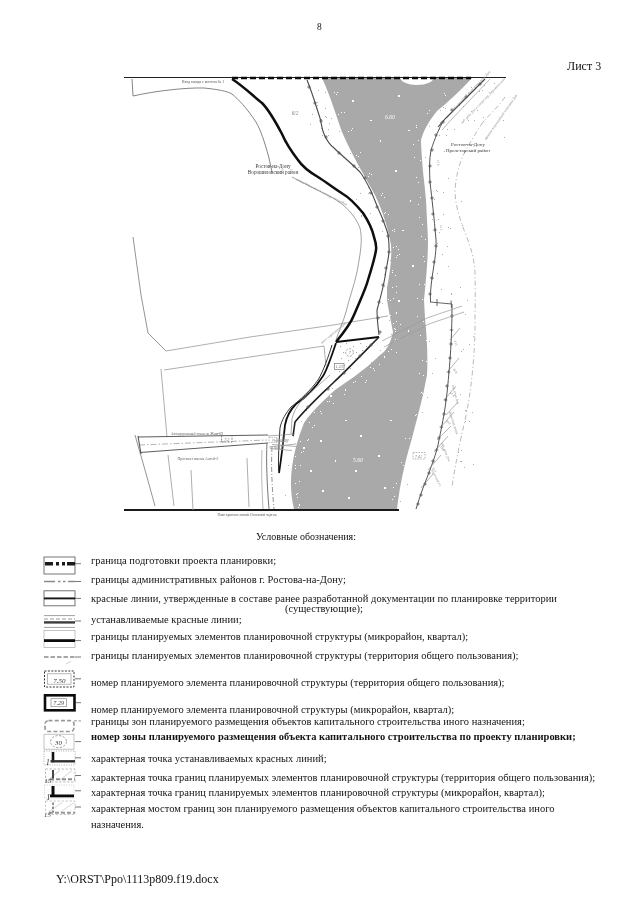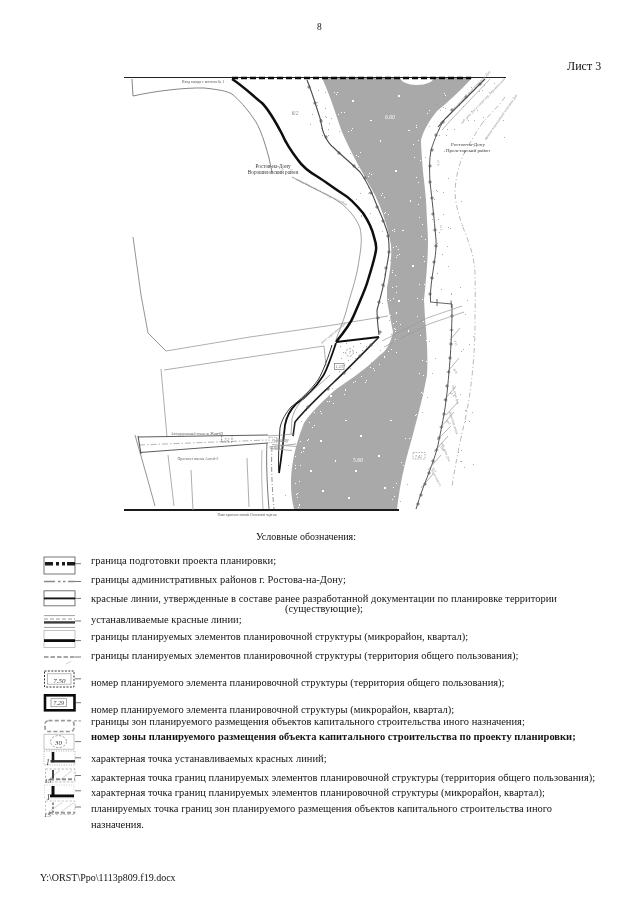--- a/index.html
+++ b/index.html
@@ -513,15 +513,15 @@
 <div class="leg" style="top:614.7px;">устанавливаемые красные линии;</div>
 <div class="leg" style="top:631.7px;">границы планируемых элементов планировочной структуры (микрорайон, квартал);</div>
 <div class="leg" style="top:650.8px;">границы планируемых элементов планировочной структуры (территория общего пользования);</div>
 <div class="leg" style="top:678px;">номер планируемого элемента планировочной структуры (территория общего пользования);</div>
 <div class="leg" style="top:697.3px;margin-top:8px;">номер планируемого элемента планировочной структуры (микрорайон, квартал);</div>
 <div class="leg" style="top:717.3px;">границы зон планируемого размещения объектов капитального строительства иного назначения;</div>
 <div class="leg" style="top:732.3px;font-weight:bold;">номер зоны планируемого размещения объекта капитального строительства по проекту планировки;</div>
 <div class="leg" style="top:754.3px;">характерная точка устанавливаемых красных линий;</div>
 <div class="leg" style="top:772.7px;">характерная точка границ планируемых элементов планировочной структуры (территория общего пользования);</div>
 <div class="leg" style="top:787.5px;">характерная точка границ планируемых элементов планировочной структуры (микрорайон, квартал);</div>
-<div class="leg" style="top:804.1px;">планируемых точка границ зон планируемого размещения объектов капитального строительства иного</div>
+<div class="leg" style="top:804.1px;">характерная мостом границ зон планируемого размещения объектов капитального строительства иного</div>
 <div class="leg" style="top:819.9px;">назначения.</div>
-<div class="t" style="left:40px;top:871.5px;font-size:10px;">Y:\ORST\Ppo\1113p809.f19.docx</div>
+<div class="t" style="left:56px;top:871.5px;font-size:12px;">Y:\ORST\Ppo\1113p809.f19.docx</div>
 
 </body></html>

